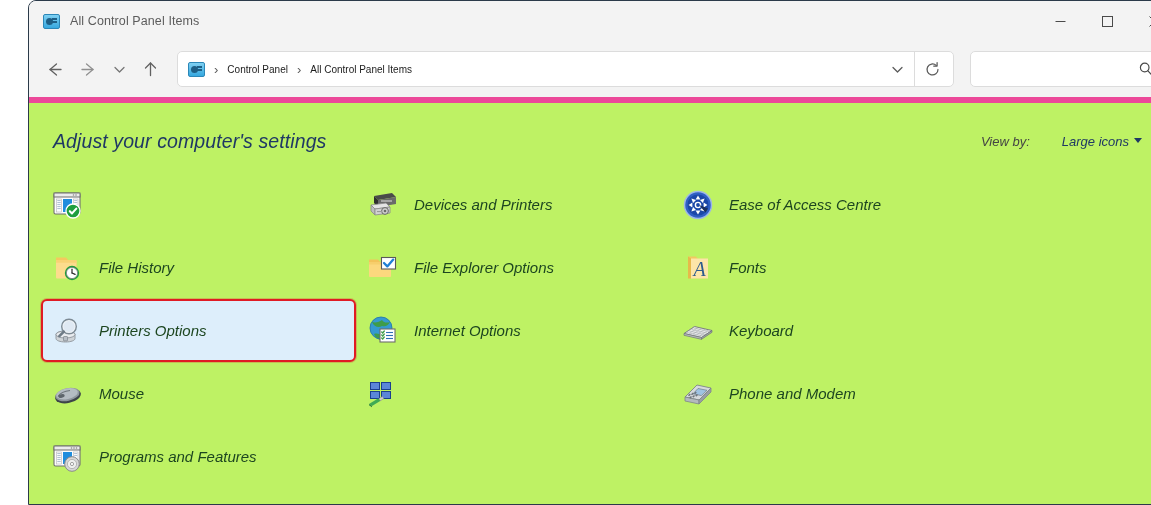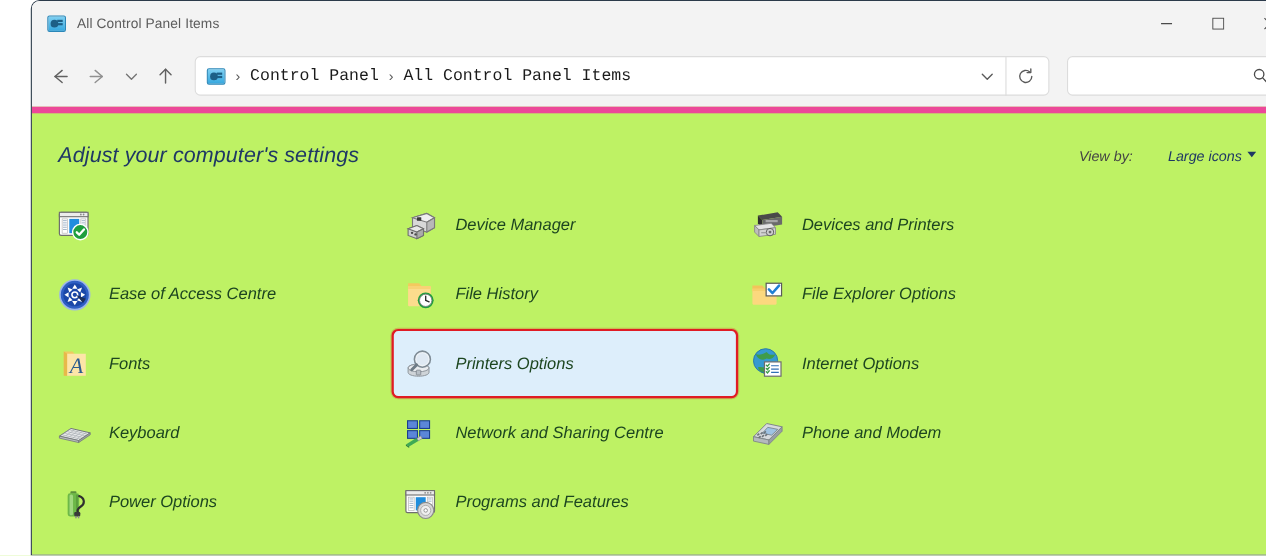--- a/index.html
+++ b/index.html
@@ -138,24 +138,23 @@
     box-shadow: 0 3px 0 #1d5f86;
   }
   .crumb-sep {
     color: #5a5a5a;
     font-size: 13px;
     margin: 0 9px;
     flex: none;
     line-height: 1;
   }
   .crumb {
-    font-size: 15px;
+    font-size: 10px;
     color: #1b1b1b;
     white-space: nowrap;
-    font-family: Liberation Mono, monospace;
   }
   .addr-spacer { flex: 1; }
   .addr-btn {
     width: 34px; height: 32px;
     display: flex;
     align-items: center;
     justify-content: center;
     border-radius: 4px;
     flex: none;
   }
@@ -428,36 +427,20 @@
                   <line x1="23.2" y1="12.6" x2="26.3" y2="12.6"></line>
                   <line x1="23.2" y1="14.6" x2="26.3" y2="14.6"></line>
                   <line x1="23.2" y1="16.6" x2="26.3" y2="16.6"></line>
                 </g>
               <circle cx="22" cy="23" r="7" fill="#1e9e3e" stroke="#ffffff" stroke-width="1.3"></circle>
               <path d="M18.8 23.2 L21 25.4 L25.3 20.6" fill="none" stroke="#ffffff" stroke-width="2.1" stroke-linecap="round" stroke-linejoin="round"></path>
             </svg>
           </span>
         </div>
 
-        <div class="item">
-          <span class="ico">
-            <svg width="34" height="34" viewBox="0 0 34 34">
-              <path d="M9 10 L22 6 L29 10 L29 19 L22 23 L9 19 Z" fill="#d8d8d8" stroke="#7a7a7a" stroke-width="1"></path>
-              <path d="M9 10 L22 6 L29 10 L22 14 Z" fill="#efefef" stroke="#7a7a7a" stroke-width="1"></path>
-              <path d="M22 14 L29 10 L29 19 L22 23 Z" fill="#b8b8b8" stroke="#7a7a7a" stroke-width="1"></path>
-              <rect x="13" y="9.5" width="4" height="3.2" rx=".5" fill="#3a3a3a"></rect>
-              <path d="M5 20 L13 17 L19 20 L19 26 L13 29 L5 26 Z" fill="#cfcfcf" stroke="#6f6f6f" stroke-width="1"></path>
-              <path d="M5 20 L13 17 L19 20 L13 23 Z" fill="#e8e8e8" stroke="#6f6f6f" stroke-width="1"></path>
-              <path d="M13 23 L19 20 L19 26 L13 29 Z" fill="#ababab" stroke="#6f6f6f" stroke-width="1"></path>
-              <circle cx="8.6" cy="23.7" r="1.1" fill="#4a4a4a"></circle>
-              <circle cx="11.8" cy="25.1" r="1.1" fill="#4a4a4a"></circle>
-            </svg>
-          </span>
-          <span class="item-label">Device Manager</span>
-        </div>
 
         <div class="item">
           <span class="ico">
             <svg width="34" height="34" viewBox="0 0 34 34">
               <path d="M8 8 L26 5 L30 9 L12 12 Z" fill="#4a4a4a"></path>
               <path d="M8 8 L12 12 L12 19 L8 15 Z" fill="#2f2f2f"></path>
               <path d="M12 12 L30 9 L30 16 L12 19 Z" fill="#6a6a6a"></path>
               <rect x="15" y="12" width="11" height="2" fill="#cfcfcf" opacity=".6"></rect>
               <path d="M5 17 L20 15 L24 19 L9 21 Z" fill="#e4e4e4" stroke="#8a8a8a" stroke-width=".8"></path>
               <path d="M5 17 L9 21 L9 27 L5 23 Z" fill="#bdbdbd" stroke="#8a8a8a" stroke-width=".8"></path>
@@ -587,38 +570,49 @@
                   <line x1="17" y1="13.6" x2="8.5" y2="19.3"></line>
                 <line x1="20.5" y1="14.4" x2="12" y2="20.1"></line>
                   <line x1="24" y1="15.2" x2="15.5" y2="20.9"></line>
                 <line x1="27.5" y1="16" x2="19" y2="21.7"></line>
               </g>
             </svg>
           </span>
           <span class="item-label">Keyboard</span>
         </div>
 
+        <div class="item">
+          <span class="ico">
+            <svg width="34" height="34" viewBox="0 0 34 34">
+              <ellipse cx="17" cy="19" rx="13" ry="7" transform="rotate(-12 17 19)" fill="#3d4449"></ellipse>
+              <ellipse cx="16.5" cy="17.5" rx="12.3" ry="6.3" transform="rotate(-12 16.5 17.5)" fill="#8f979d"></ellipse>
+              <ellipse cx="16" cy="16.8" rx="11" ry="5.3" transform="rotate(-12 16 16.8)" fill="#b4bcc2"></ellipse>
+              <path d="M7 19.5 c2 -3 7 -5.5 12 -6" fill="none" stroke="#6d757b" stroke-width="1.1"></path>
+              <ellipse cx="10.5" cy="19" rx="3.2" ry="1.9" transform="rotate(-12 10.5 19)" fill="#5d656b"></ellipse>
+            </svg>
+          </span>
+          <span class="item-label">Mouse</span>
+        </div>
 
         <div class="item">
           <span class="ico">
             <svg width="34" height="34" viewBox="0 0 34 34">
               <rect x="4" y="5" width="10" height="8" fill="#1b3f8f"></rect>
               <rect x="5" y="6" width="8" height="6" fill="#5b86d8"></rect>
               <rect x="15" y="5" width="10" height="8" fill="#1b3f8f"></rect>
               <rect x="16" y="6" width="8" height="6" fill="#5b86d8"></rect>
               <rect x="4" y="14" width="10" height="8" fill="#1b3f8f"></rect>
               <rect x="5" y="15" width="8" height="6" fill="#5b86d8"></rect>
               <rect x="15" y="14" width="10" height="8" fill="#1b3f8f"></rect>
               <rect x="16" y="15" width="8" height="6" fill="#5b86d8"></rect>
               <path d="M3 27 L12 21.5 L15 23.5 L6 29 Z" fill="#3faa55"></path>
               <path d="M3 27 L6 29 L6 30.3 L3 28.3 Z" fill="#2a7d3d"></path>
               <rect x="13" y="21.5" width="4" height="2.6" transform="rotate(-31 13 21.5)" fill="#cfcfcf" stroke="#8a8a8a" stroke-width=".5"></rect>
             </svg>
           </span>
-          <span class="item-label">Network and Sharing Centre</span>
         </div>
 
         <div class="item">
           <span class="ico">
             <svg width="34" height="34" viewBox="0 0 34 34">
               <path d="M4 20 L16 8 L30 11 L18 23 Z" fill="#d6dadd" stroke="#7e858a" stroke-width=".9"></path>
               <path d="M4 20 L18 23 L18 27 L4 24 Z" fill="#b4babe" stroke="#7e858a" stroke-width=".8"></path>
               <path d="M18 23 L30 11 L30 15 L18 27 Z" fill="#989ea3" stroke="#7e858a" stroke-width=".8"></path>
               <path d="M17 11.5 L26 13.3 L20.5 18.6 L12 16.8 Z" fill="#9fc3e3" stroke="#6f7b86" stroke-width=".7"></path>
               <g fill="#6d747a">
@@ -627,36 +621,20 @@
                 <rect x="13" y="16.2" width="2.4" height="1.5" transform="rotate(-42 13 16.2)"></rect>
                 <rect x="8.2" y="20.6" width="2.4" height="1.5" transform="rotate(-42 8.2 20.6)"></rect>
                 <rect x="11.2" y="19.6" width="2.4" height="1.5" transform="rotate(-42 11.2 19.6)"></rect>
                 <rect x="14.2" y="18.6" width="2.4" height="1.5" transform="rotate(-42 14.2 18.6)"></rect>
               </g>
             </svg>
           </span>
           <span class="item-label">Phone and Modem</span>
         </div>
 
-        <div class="item">
-          <span class="ico">
-            <svg width="34" height="34" viewBox="0 0 34 34">
-              <rect x="13" y="6.5" width="5.5" height="2.4" rx=".8" fill="#5b8f3c"></rect>
-              <rect x="10.5" y="8.5" width="10.5" height="21" rx="2.2" fill="#6db848"></rect>
-              <rect x="12.2" y="9.6" width="3.2" height="18.8" rx="1.4" fill="#a9dd8a" opacity=".85"></rect>
-              <rect x="18.2" y="9.6" width="1.6" height="18.8" rx=".8" fill="#4e8a32" opacity=".6"></rect>
-              <path d="M21 11 c5 1.5 5.5 7 1.5 9.5 c-3 1.9 -3.5 4 -2.5 5.5" fill="none" stroke="#2f2f2f" stroke-width="2" stroke-linecap="round"></path>
-              <path d="M19.5 26 l-1.8 2.4 h3.6 Z" fill="#2f2f2f"></path>
-              <rect x="16.5" y="25.5" width="5.5" height="4" rx="1" fill="#3a3a3a"></rect>
-              <rect x="17.4" y="29" width="1.3" height="2.2" fill="#8a8a8a"></rect>
-              <rect x="19.8" y="29" width="1.3" height="2.2" fill="#8a8a8a"></rect>
-            </svg>
-          </span>
-          <span class="item-label">Power Options</span>
-        </div>
 
         <div class="item">
           <span class="ico">
             <svg width="34" height="34" viewBox="0 0 34 34">
               <rect x="3" y="6" width="26" height="20" rx="1.5" fill="#fdfdfd" stroke="#6f6f6f" stroke-width="1.1"></rect>
               <rect x="3" y="6" width="26" height="4" fill="#ececec" stroke="#6f6f6f" stroke-width="1"></rect>
               <circle cx="25.5" cy="8" r="0.8" fill="#8a8a8a"></circle>
                 <circle cx="23" cy="8" r="0.8" fill="#8a8a8a"></circle>
                 <circle cx="20.5" cy="8" r="0.8" fill="#8a8a8a"></circle>
               <rect x="5.5" y="12" width="5" height="12" fill="#ffffff" stroke="#b4b4b4" stroke-width=".6"></rect>

